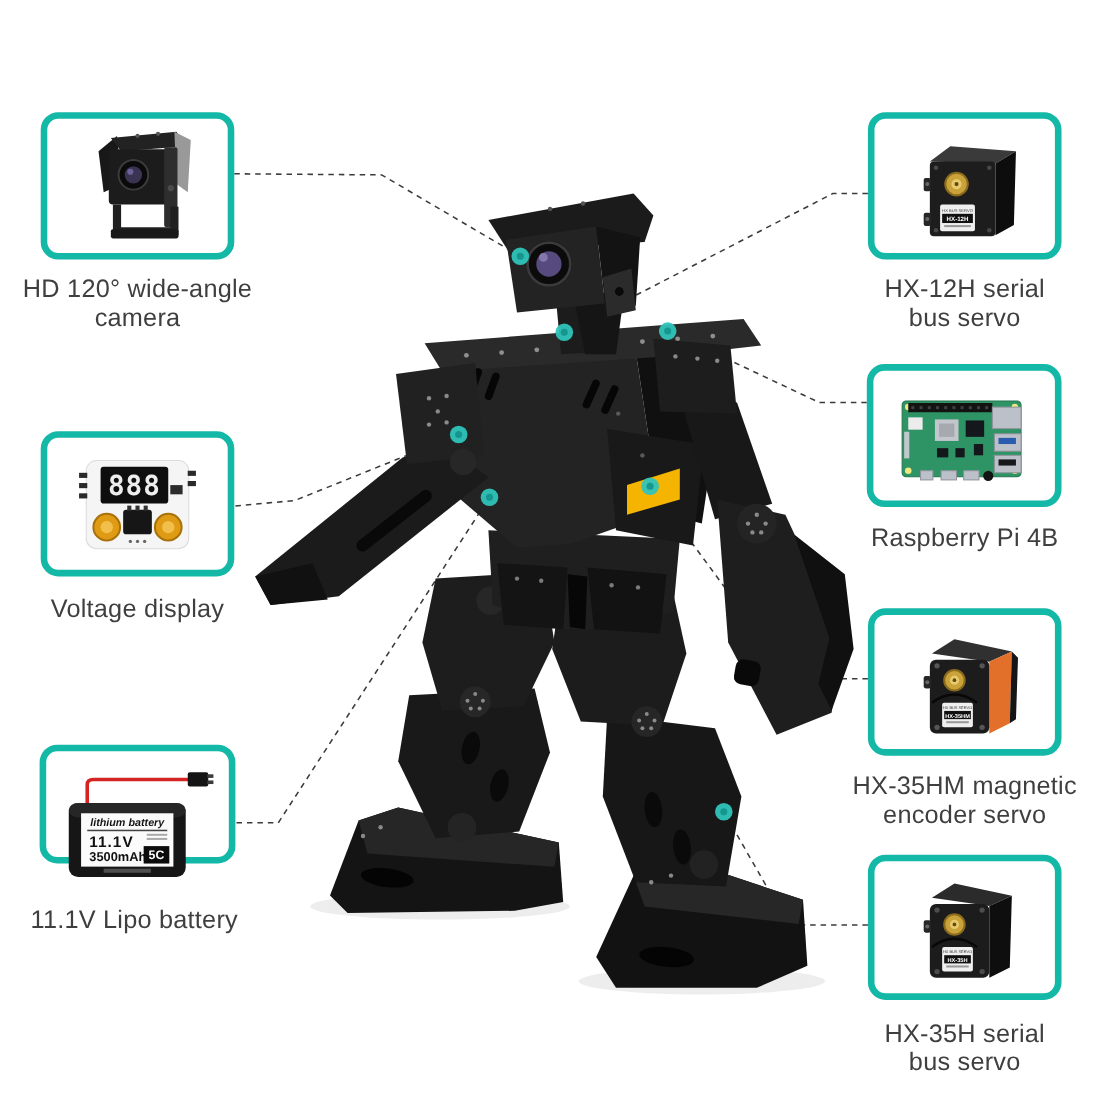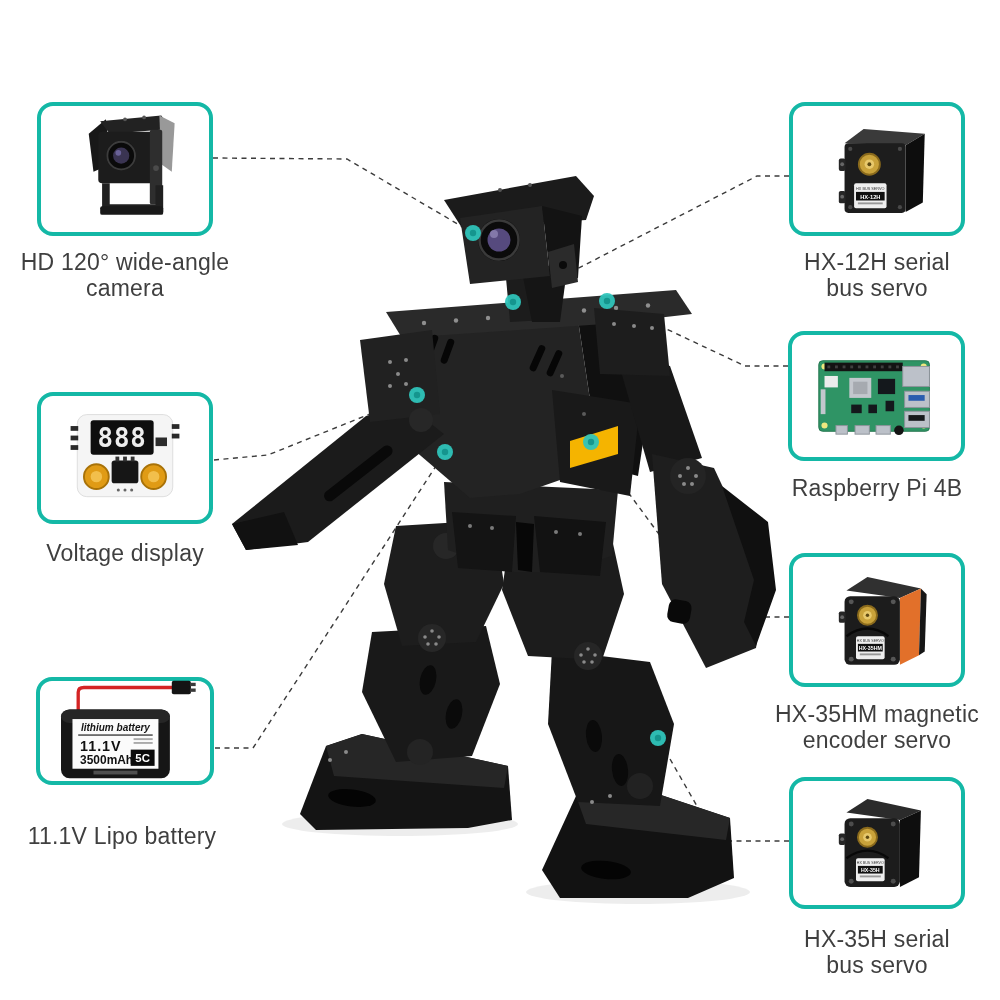--- a/index.html
+++ b/index.html
@@ -2,22 +2,22 @@
 <html><head>
 <meta charset="utf-8">
 <style>
   html,body{margin:0;padding:0;background:#ffffff;}
   .stage{
     position:relative;width:1000px;height:1000px;background:#ffffff;
     font-family:"Liberation Sans", sans-serif;overflow:hidden;margin-top:24px;
   }
   .overlay{position:absolute;left:0;top:0;width:1000px;height:1000px;}
   .callout-box{
-    position:absolute;border:4px solid #14b8a6;border-radius:16px;background:#ffffff;
-    display:flex;align-items:center;justify-content:center;box-sizing:border-box;
+    position:absolute;border:6px solid #14b8a6;border-radius:16px;background:#ffffff;
+    display:flex;justify-content:center;box-sizing:border-box;
   }
   .callout-box svg{display:block;}
   .callout-label{
     position:absolute;width:300px;text-align:center;
     font-size:23px;line-height:25.5px;color:#3f3f3f;letter-spacing:0.2px;
   }
   .callout-label div{white-space:nowrap;}
 </style>
 </head>
 <body>

